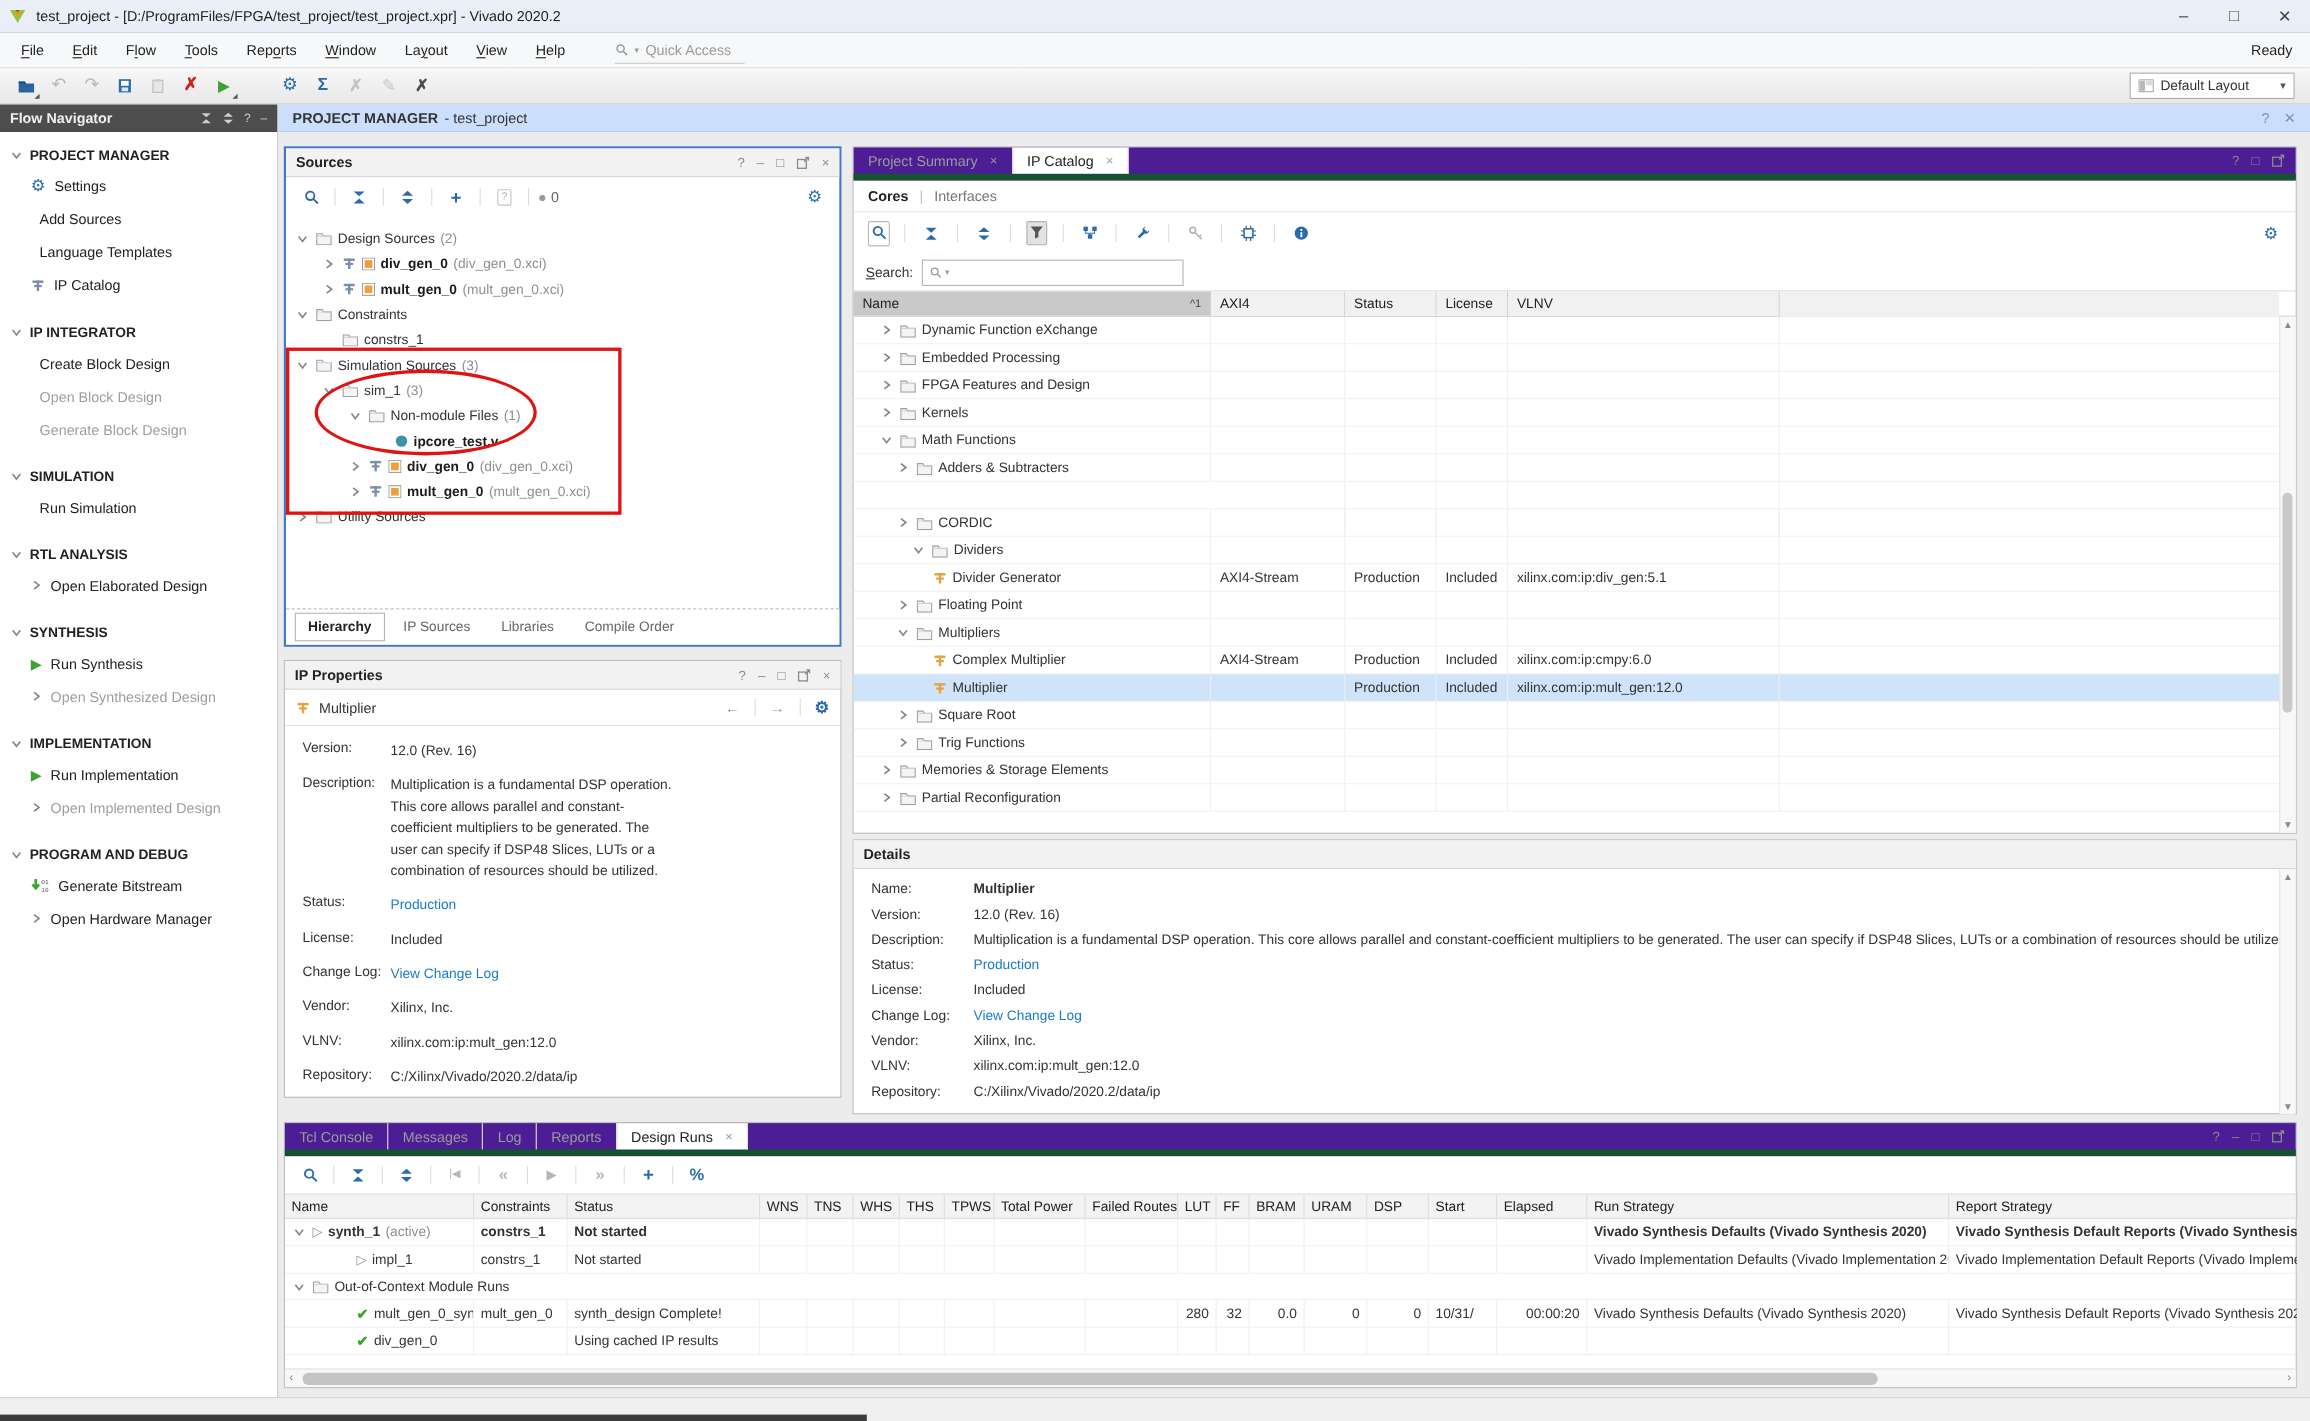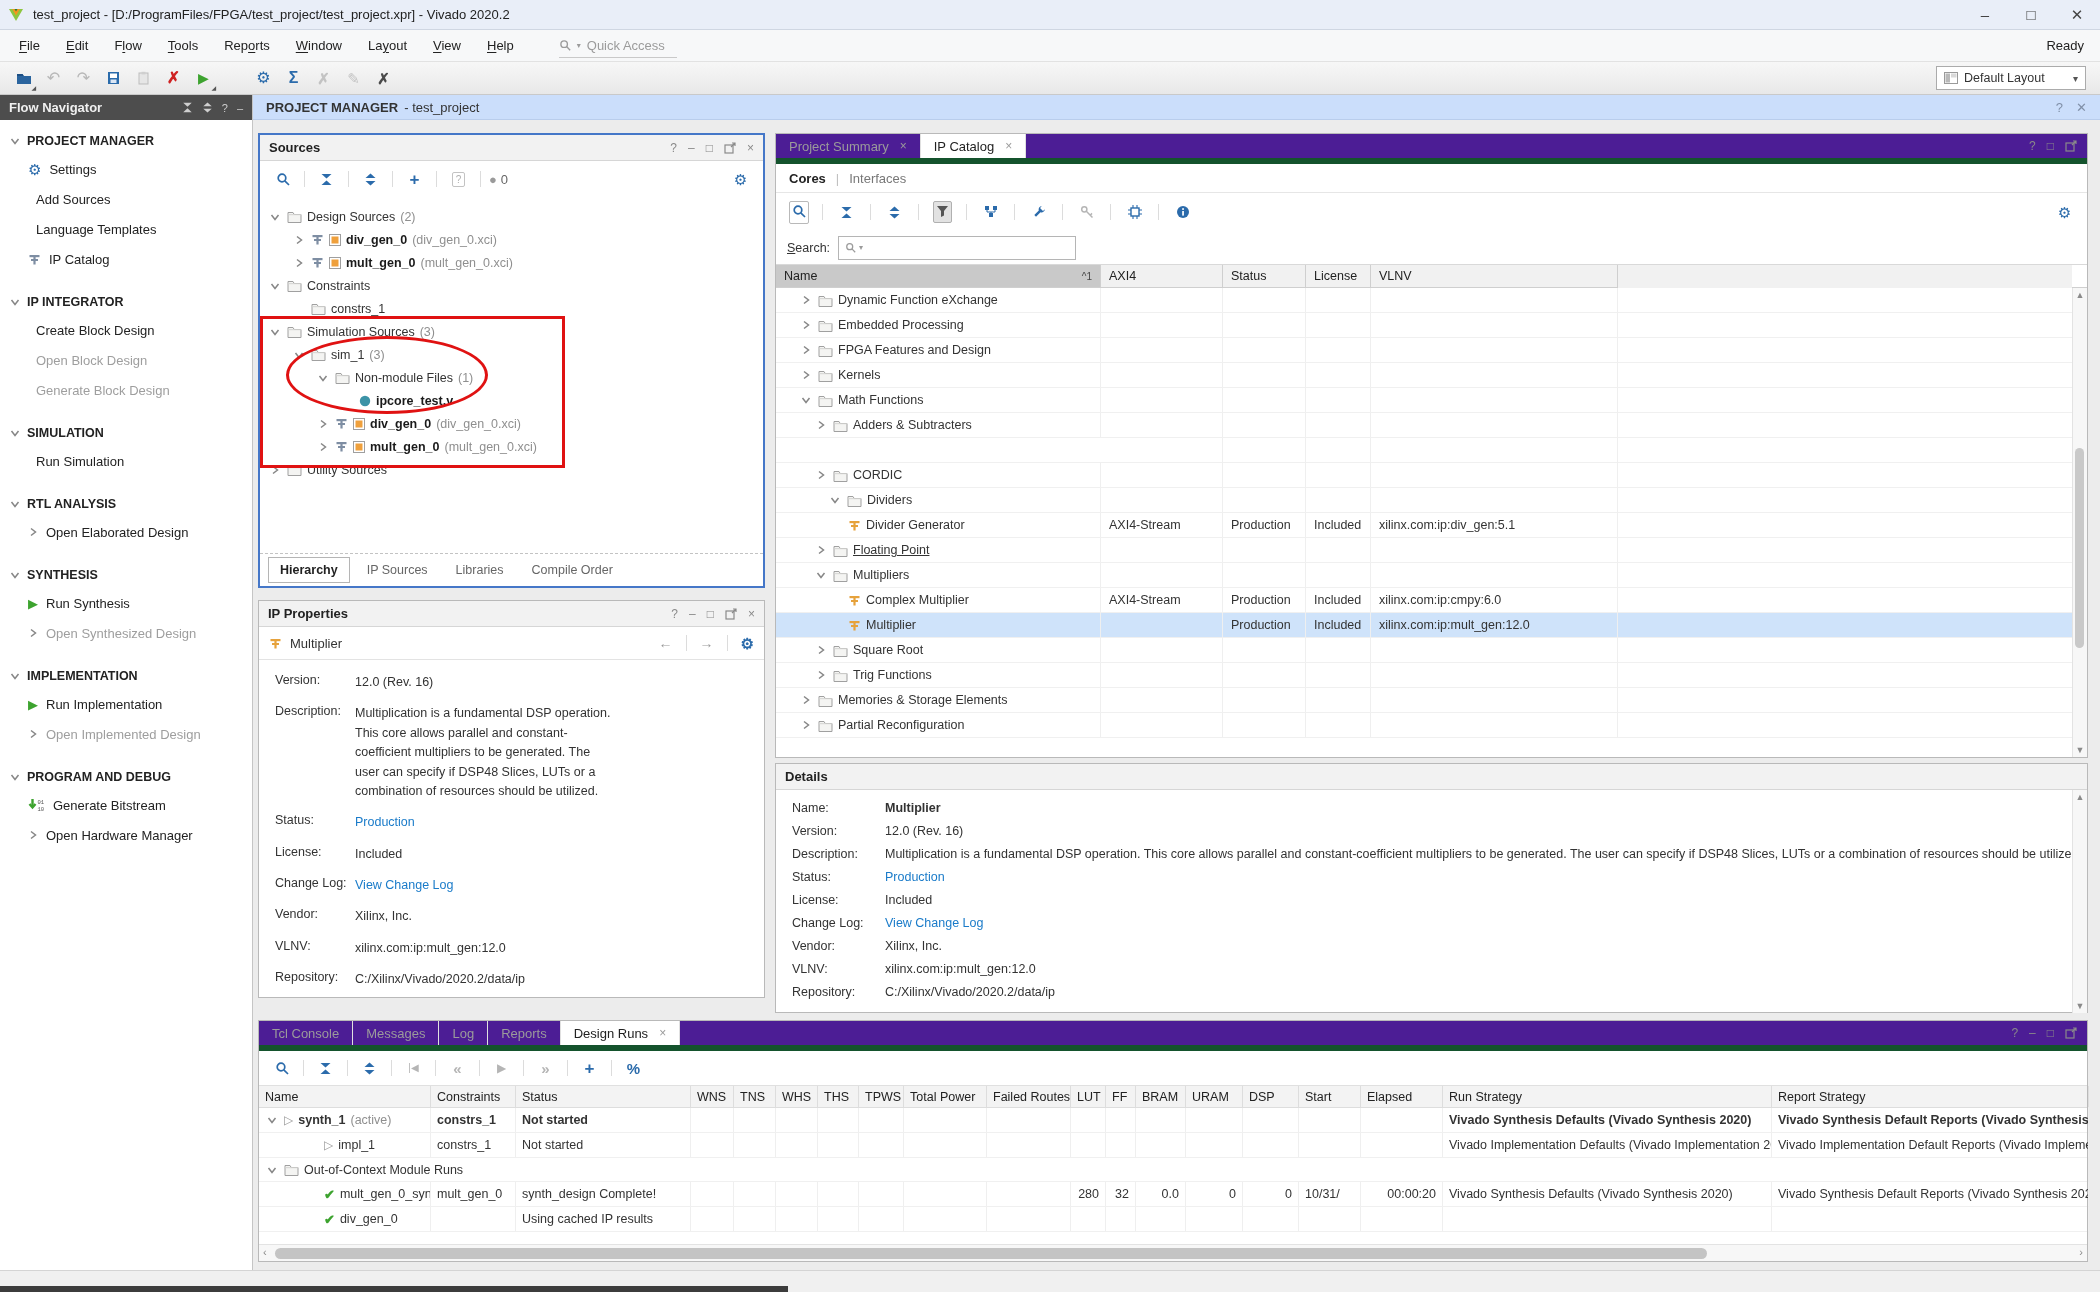--- a/index.html
+++ b/index.html
@@ -1088,21 +1088,21 @@
               </svg>
             </span>
             <span>Divider Generator</span>
           </div>
           <div class="ccell">AXI4-Stream</div>
           <div class="ccell">Production</div>
           <div class="ccell">Included</div>
           <div class="ccell">xilinx.com:ip:div_gen:5.1</div>
         </div>
         <div class="crow" style="grid-template-columns: 325px 122px 83px 65px 247px;">
-          <div class="ccell" style="padding-left: 38px; text-decoration: underline;">
+          <div class="ccell" style="padding-left: 38px;">
             <span class="chevbox">
               <svg width="10" height="10" viewBox="0 0 10 10">
                 <path d="M3 1.5l4.5 3.5L3 8.5" fill="none" stroke="#868686" stroke-width="1.5"></path>
               </svg>
             </span>
             <span class="ic ">
               <svg width="15" height="13" viewBox="0 0 15 13">
                 <path d="M1 2.5h5l1.2 2H14v8H1z" fill="#f4f4f2" stroke="#a0a0a0"></path>
                 <path d="M1 4.7h13" stroke="#d3d3d1"></path>
               </svg>

